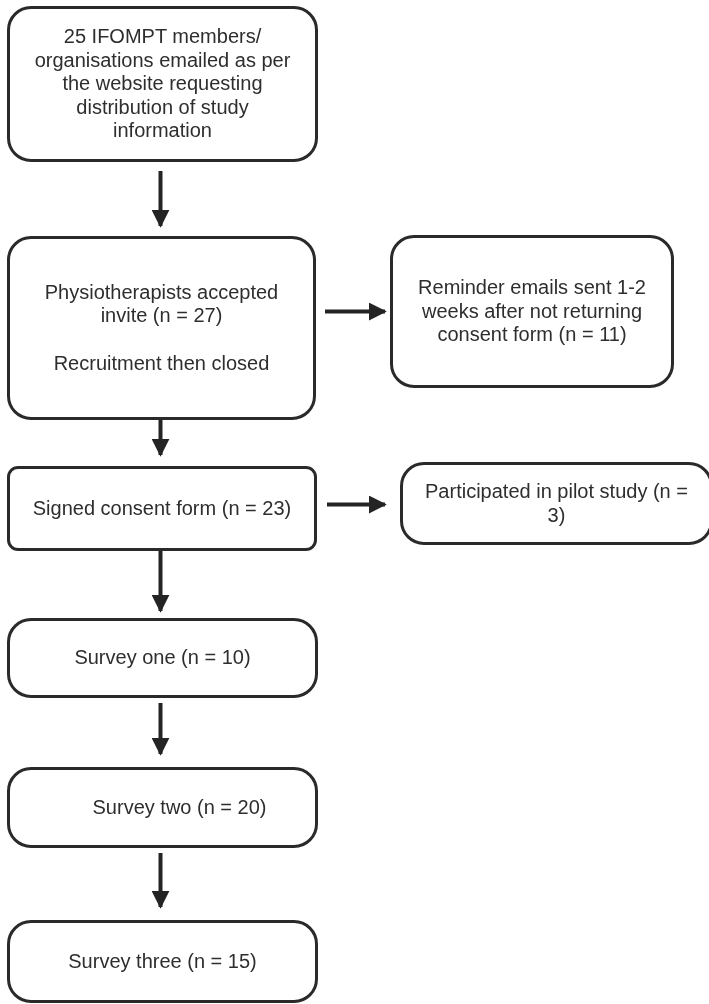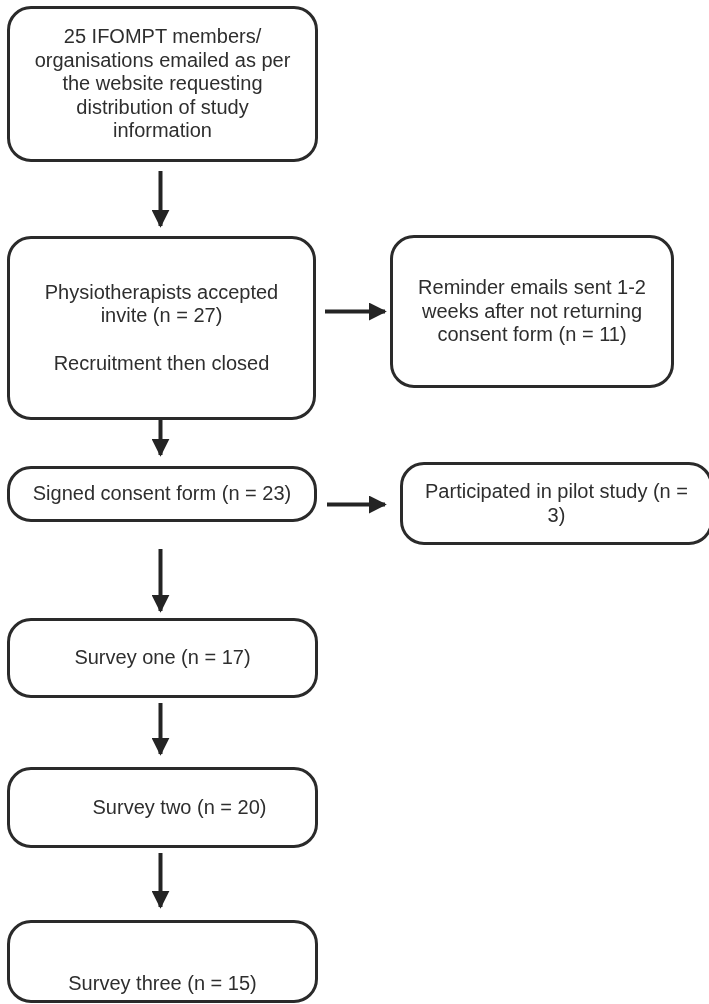--- a/index.html
+++ b/index.html
@@ -36,25 +36,25 @@
   }
   .box span {
     white-space: pre-line;
     font-size: 20px;
     line-height: 1.18;
     color: #2e2e2e;
   }
   #box-emailed   { left: 7px;   top: 6px;   width: 311px; height: 156px; }
   #box-accepted  { left: 7px;   top: 236px; width: 309px; height: 184px; }
   #box-reminder  { left: 390px; top: 235px; width: 284px; height: 153px; }
-  #box-consent   { left: 7px;   top: 466px; width: 310px; height: 56px;  }
+  #box-consent   { left: 7px;   top: 466px; width: 310px; height: 85px; border-radius: 11px;  }
   #box-pilot     { left: 400px; top: 462px; width: 313px; height: 83px; align-items: center;  }
   #box-survey1   { left: 7px;   top: 618px; width: 311px; height: 80px;  }
   #box-survey2   { left: 7px;   top: 767px; width: 311px; height: 81px; padding-left: 44px;  }
-  #box-survey3   { left: 7px;   top: 920px; width: 311px; height: 83px; align-items: flex-end;  }
+  #box-survey3   { left: 7px;   top: 920px; width: 311px; height: 83px;  }
 </style>
 </head>
 <body>
 
 <div class="canvas">
 
   <svg class="arrows" width="709" height="1004" viewBox="0 0 709 1004" xmlns="http://www.w3.org/2000/svg" aria-hidden="true">
     <defs>
       <marker id="ah" viewBox="0 0 10 10" refX="9" refY="5" markerWidth="4.5" markerHeight="4.5" orient="auto">
         <path d="M0,0 L10,5 L0,10 Z" fill="#242424"></path>
@@ -93,21 +93,21 @@
   <div class="box" id="box-consent">
     <span>Signed consent form (n = 23)</span>
   </div>
 
   <div class="box" id="box-pilot">
     <span>Participated in pilot study (n =
 3)</span>
   </div>
 
   <div class="box" id="box-survey1">
-    <span>Survey one (n = 17)</span>
+    <span>Survey one (n = 10)</span>
   </div>
 
   <div class="box" id="box-survey2">
     <span>Survey two (n = 20)</span>
   </div>
 
   <div class="box" id="box-survey3">
     <span>Survey three (n = 15)</span>
   </div>
 

